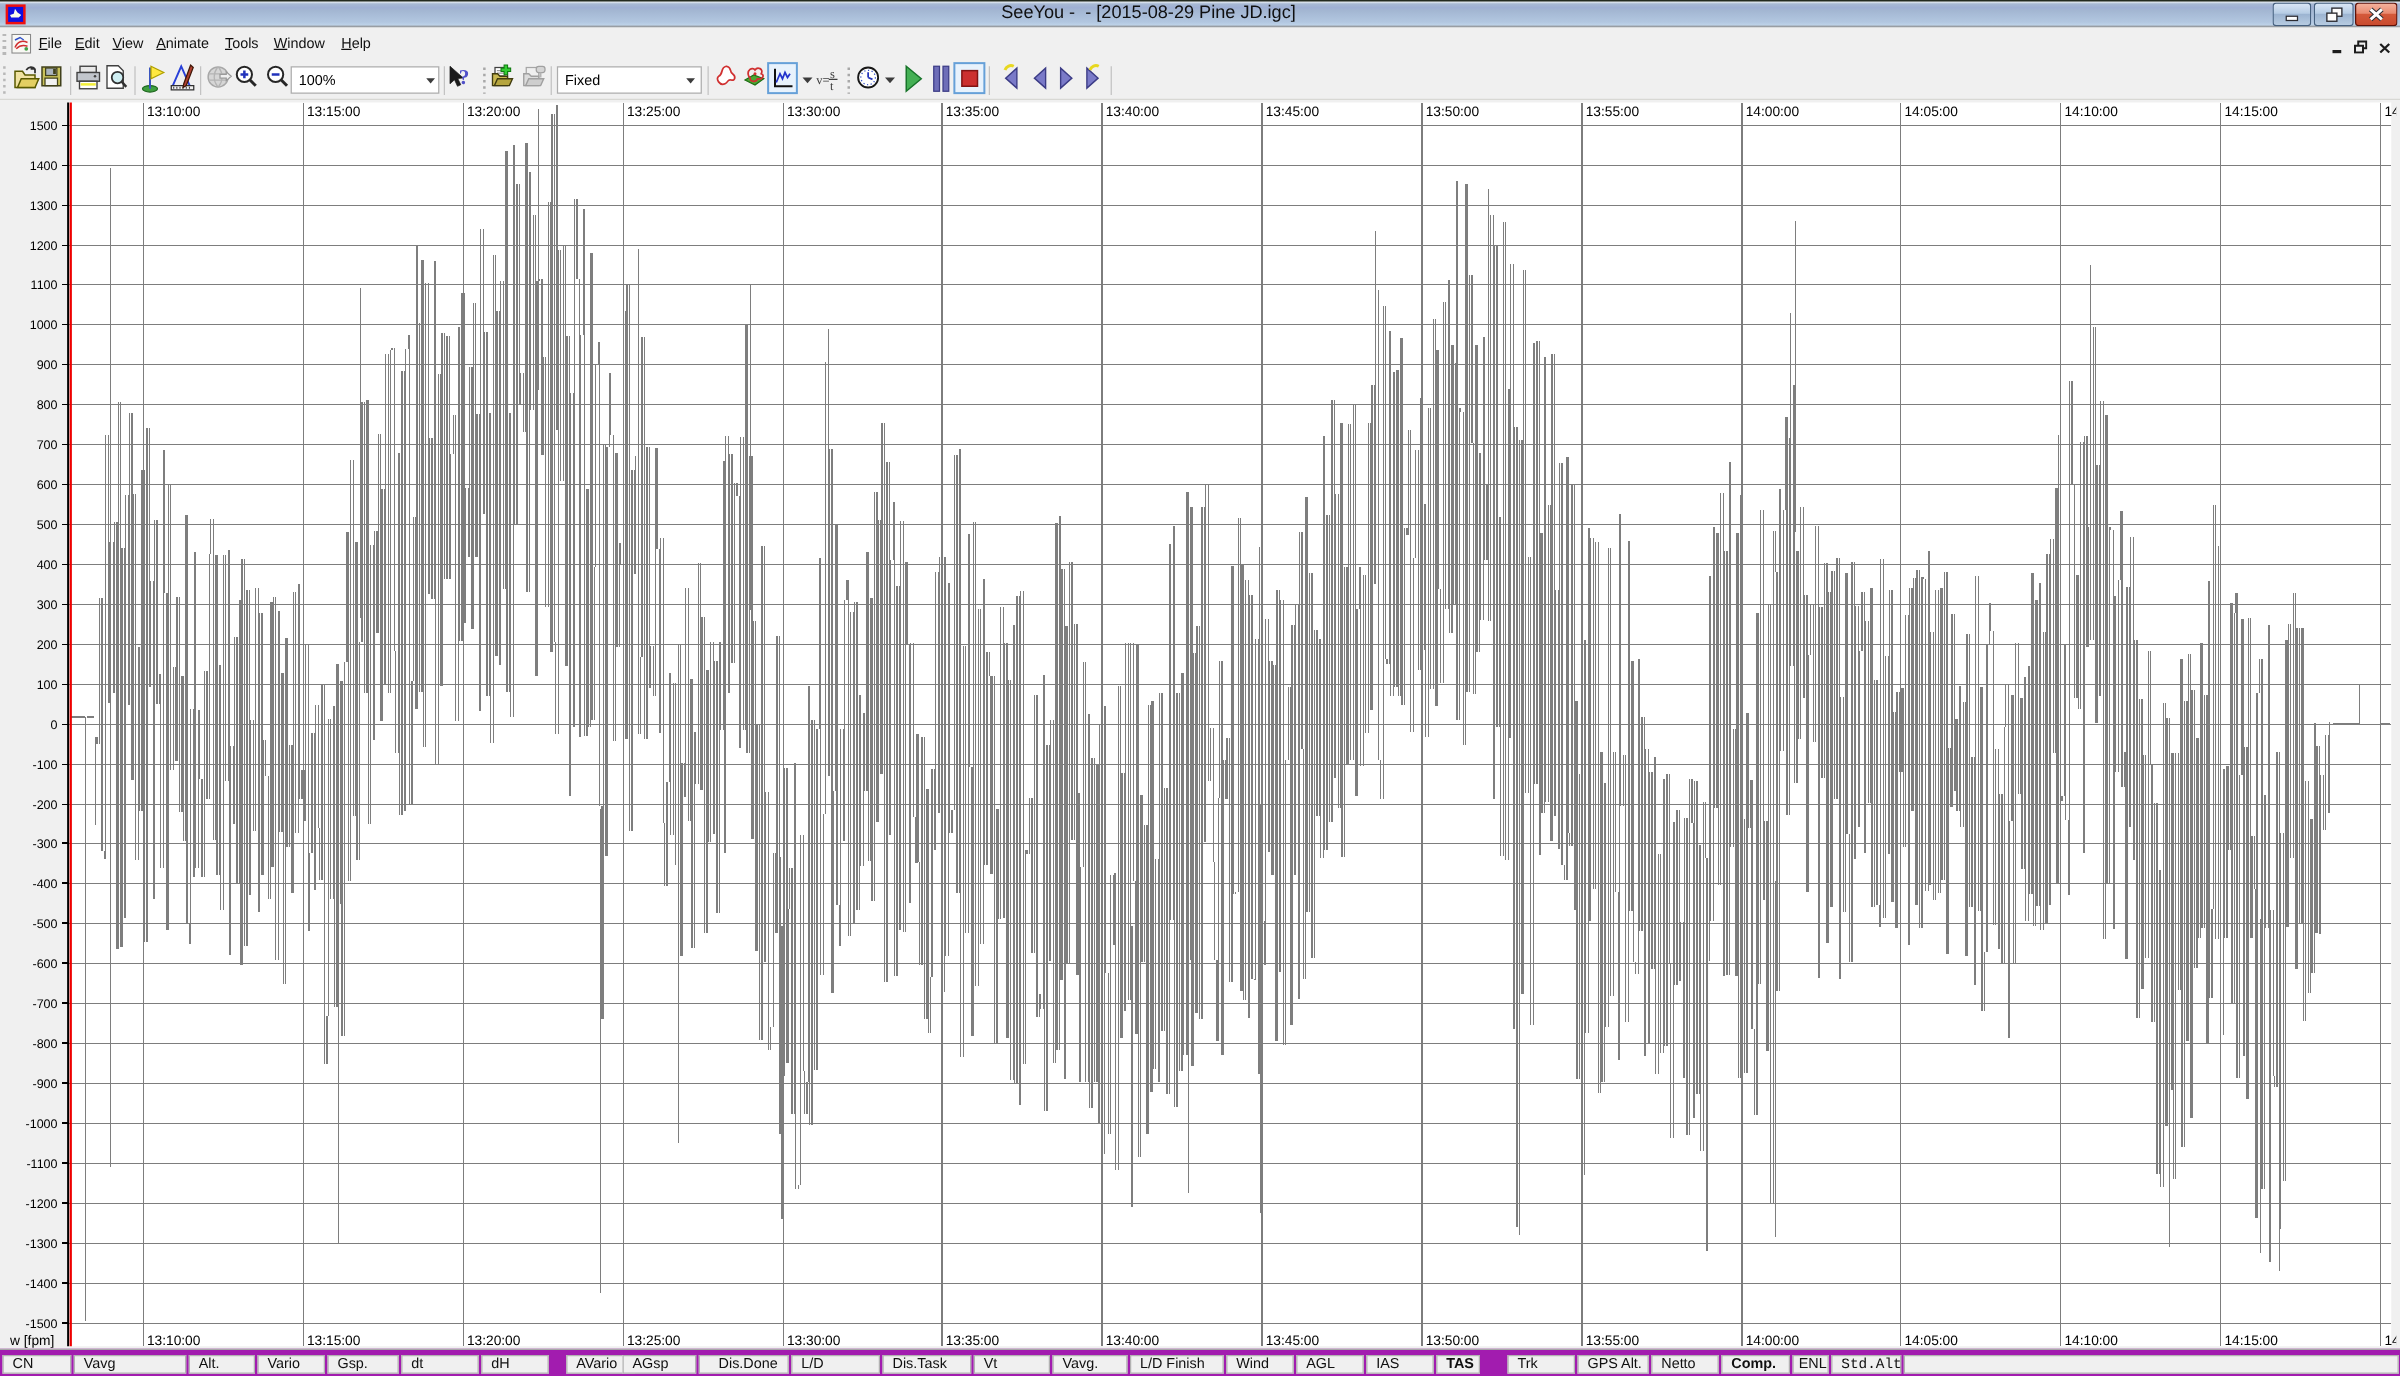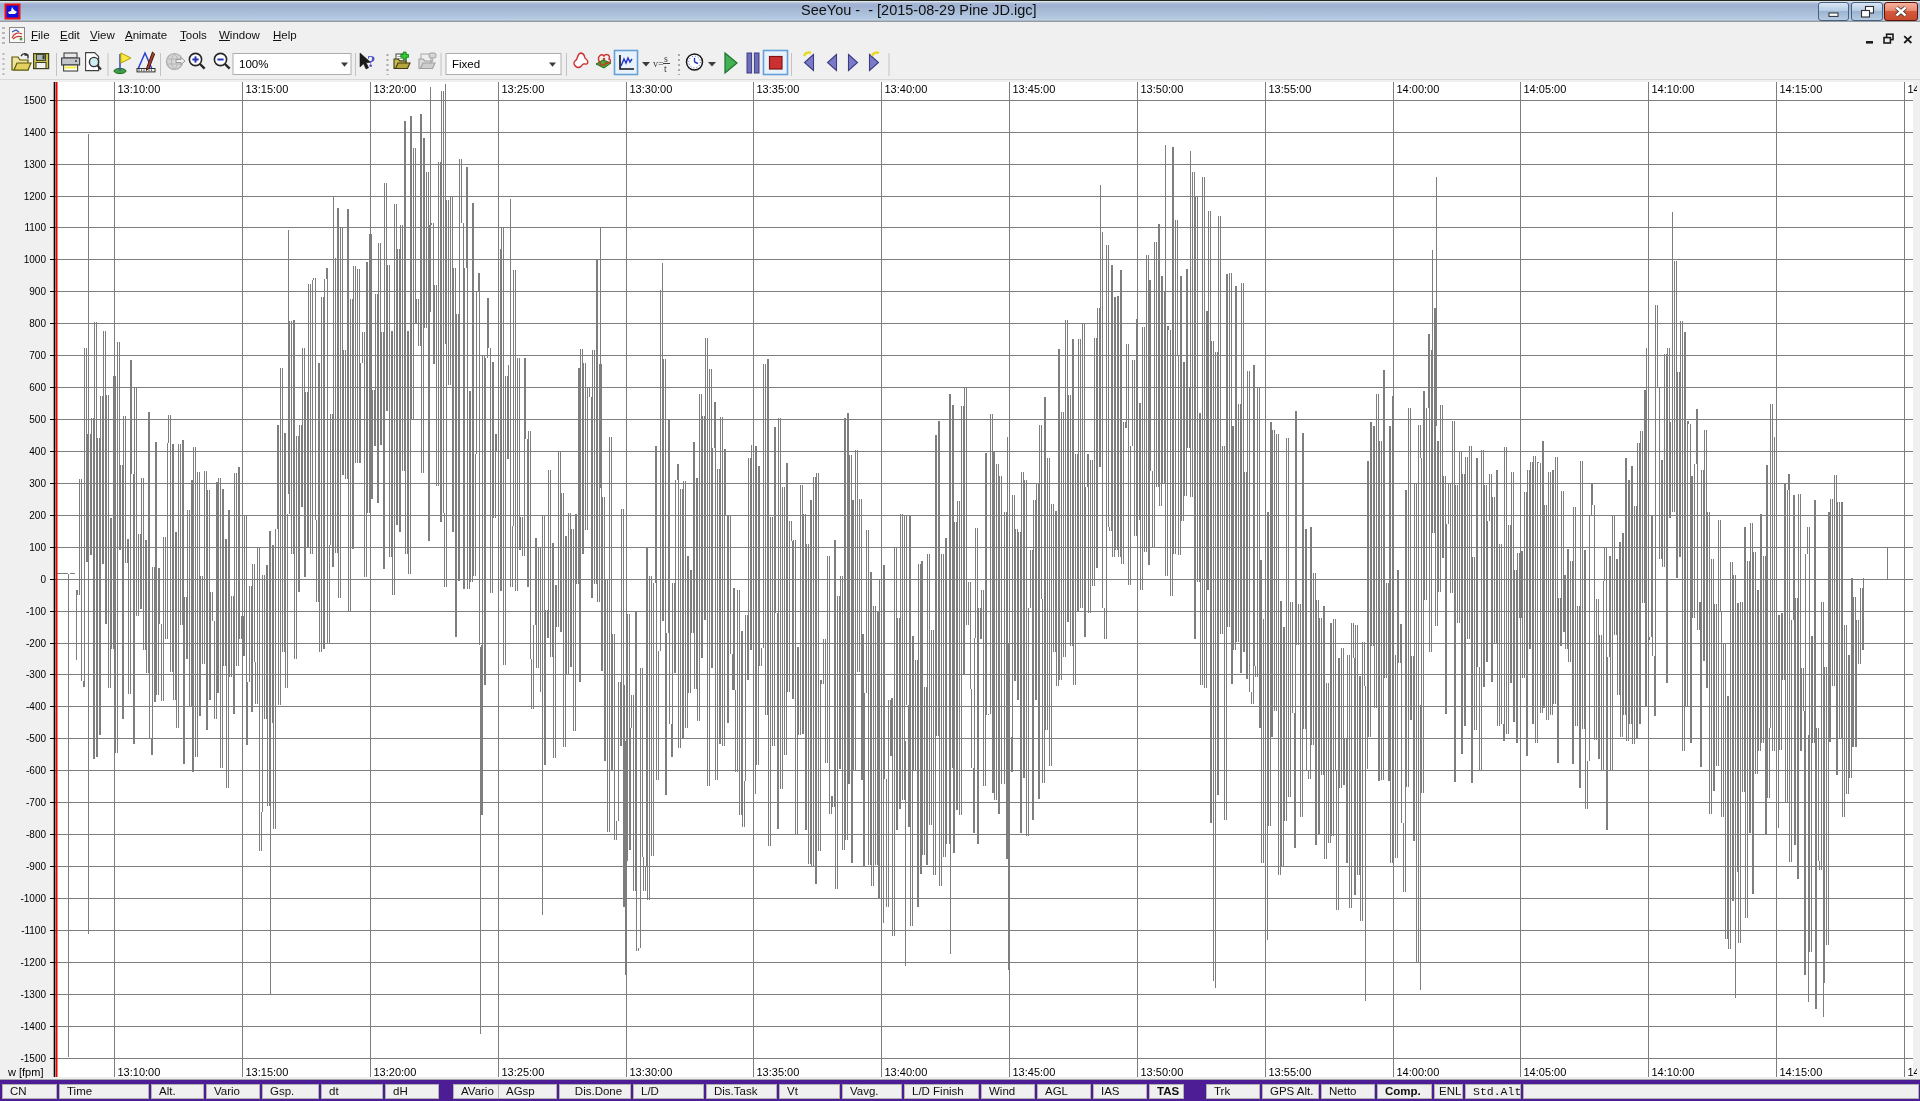--- a/index.html
+++ b/index.html
@@ -8,21 +8,21 @@
 #title-text { position:absolute; left:801px; top:2px; font-size:14.5px; color:#101010; }
 .tbtn { position:absolute; top:2px; }
 #menubar { position:absolute; left:0; top:22px; width:1920px; height:27px; background:#f0f0f0; }
 .mi { position:absolute; top:7px; font-size:11.5px; color:#101010; }
 #mgrip { position:absolute; left:2px; top:5px; width:3px; height:17px;
   background:repeating-linear-gradient(to bottom,#b8b8b8 0 2px,#f0f0f0 2px 5px); }
 #appico { position:absolute; left:9px; top:5px; }
 .mdibtn { position:absolute; top:8px; }
 #toolbar { position:absolute; left:0; top:49px; width:1920px; height:31px; background:#f0f0f0;
   border-bottom:1px solid #d8d8d4; }
-#statusbar { position:absolute; left:0; top:1079px; width:1920px; height:22px; background:#4c1d95;
+#statusbar { position:absolute; left:0; top:1079px; width:1920px; height:22px; background:#a21caf;
   border-top:1px solid #a8a8a8; }
 .sc { position:absolute; top:4px; height:15px; border:1px solid #b2b2b2; background:#f0f0f0;
   font-size:11.5px; color:#101010; padding-left:7px; line-height:13px; }
 </style></head>
 <body>
 <div id="titlebar">
 <svg width="17" height="17" style="position:absolute;left:4px;top:3px">
 <rect x="0.5" y="0.5" width="16" height="16" fill="#ee1010"></rect>
 <rect x="2.5" y="2.5" width="12" height="12" fill="#1010e0"></rect>
 <path d="M8 4 L10 7 L13 9 L11 11 L5 11 L4 9 L7 8 Z" fill="#f8f8e8"></path>
@@ -369,21 +369,21 @@
 <text x="8" y="1076" font-family="Liberation Sans, sans-serif" font-size="11px" fill="#000000">w [fpm]</text>
 <clipPath id="plotclip">
       <rect x="0" y="81" width="1917" height="998"></rect>
     </clipPath>
 <path d="M57 573.5 H68 M68.5 573.5 V1057 M69.5 573.5 H75 M76.5 659.9 V589.5 M77.5 589.5 V595.0 M79.5 595.0 V478.7 M81.5 478.7 V680.8 M83.5 680.8 V687.4 M84.5 687.4 V347.8 M86.5 347.8 V562.0 M87.5 562.0 V433.8 M90.5 433.8 V554.5 M91.5 554.5 V417.5 M93.5 417.5 V758.8 M94.5 758.8 V321.9 M96.5 321.9 V757.3 M97.5 757.3 V438.0 M99.5 438.0 V734.6 M100.5 734.6 V396.1 M102.5 396.1 V564.2 M103.5 564.2 V330.7 M105.5 330.7 V624.3 M106.5 624.3 V395.4 M108.5 395.4 V687.7 M110.5 687.7 V517.6 M111.5 517.6 V648.8 M113.5 648.8 V376.3 M115.5 376.3 V753.4 M117.5 753.4 V342.0 M119.5 342.0 V549.8 M120.5 549.8 V464.9 M122.5 464.9 V719.0 M123.5 719.0 V415.7 M125.5 415.7 V562.8 M127.5 562.8 V538.8 M128.5 538.8 V694.4 M130.5 694.4 V360.0 M131.5 360.0 V474.3 M133.5 474.3 V743.9 M134.5 743.9 V387.2 M136.5 387.2 V615.7 M138.5 615.7 V533.5 M140.5 533.5 V608.8 M141.5 608.8 V477.7 M143.5 477.7 V649.9 M145.5 649.9 V540.4 M146.5 540.4 V672.7 M148.5 672.7 V412.3 M149.5 412.3 V739.4 M151.5 739.4 V755.4 M152.5 755.4 V567.3 M154.5 567.3 V701.7 M155.5 701.7 V441.6 M156.5 441.6 V694.5 M158.5 694.5 V568.1 M159.5 568.1 V623.5 M161.5 623.5 V701.3 M163.5 701.3 V537.0 M165.5 537.0 V639.2 M167.5 639.2 V443.2 M168.5 443.2 V415.0 M170.5 415.0 V671.7 M172.5 671.7 V444.1 M173.5 444.1 V699.6 M175.5 699.6 V531.6 M176.5 531.6 V727.6 M178.5 727.6 V443.6 M180.5 443.6 V624.5 M182.5 624.5 V440.3 M183.5 440.3 V764.2 M184.5 764.2 V597.1 M186.5 597.1 V659.3 M187.5 659.3 V509.9 M189.5 509.9 V706.8 M191.5 706.8 V480.3 M192.5 480.3 V772.2 M193.5 772.2 V446.8 M195.5 446.8 V756.7 M197.5 756.7 V472.3 M199.5 472.3 V715.8 M200.5 715.8 V575.7 M202.5 575.7 V664.4 M204.5 664.4 V470.7 M206.5 470.7 V729.8 M207.5 729.8 V490.4 M209.5 490.4 V700.3 M210.5 700.3 V591.9 M212.5 591.9 V621.1 M214.5 621.1 V719.4 M216.5 719.4 V481.9 M217.5 481.9 V693.2 M218.5 693.2 V477.8 M220.5 477.8 V767.7 M222.5 767.7 V488.5 M223.5 488.5 V665.8 M225.5 665.8 V538.6 M226.5 538.6 V787.5 M228.5 787.5 V510.0 M229.5 510.0 V677.3 M231.5 677.3 V596.3 M233.5 596.3 V714.2 M234.5 714.2 V473.3 M236.5 473.3 V666.2 M238.5 666.2 V467.3 M239.5 467.3 V639.1 M241.5 639.1 V615.9 M243.5 615.9 V656.4 M244.5 656.4 V514.9 M246.5 514.9 V745.0 M247.5 745.0 V682.3 M249.5 682.3 V586.4 M251.5 586.4 V711.6 M252.5 711.6 V563.8 M254.5 563.8 V662.1 M255.5 662.1 V704.0 M257.5 704.0 V547.6 M259.5 547.6 V851.0 M261.5 851.0 V812.4 M262.5 812.4 V575.3 M264.5 575.3 V719.4 M266.5 719.4 V564.5 M267.5 564.5 V805.5 M269.5 805.5 V531.3 M270.5 531.3 V723.4 M272.5 723.4 V544.6 M273.5 544.6 V828.6 M275.5 828.6 V529.2 M277.5 529.2 V425.4 M278.5 425.4 V704.7 M280.5 704.7 V367.9 M282.5 367.9 V652.4 M284.5 652.4 V433.3 M285.5 433.3 V688.0 M287.5 688.0 V513.9 M289.5 513.9 V321.4 M291.5 321.4 V554.0 M293.5 554.0 V319.8 M294.5 319.8 V659.4 M296.5 659.4 V435.9 M298.5 435.9 V592.3 M299.5 592.3 V424.7 M301.5 424.7 V506.5 M302.5 506.5 V347.5 M304.5 347.5 V577.1 M305.5 577.1 V391.5 M307.5 391.5 V548.1 M308.5 548.1 V283.5 M310.5 283.5 V554.4 M312.5 554.4 V280.1 M313.5 280.1 V278.0 M315.5 278.0 V520.4 M316.5 520.4 V602.4 M318.5 602.4 V362.7 M319.5 362.7 V651.9 M321.5 651.9 V297.0 M323.5 297.0 V648.6 M324.5 648.6 V279.2 M326.5 279.2 V268.2 M327.5 268.2 V643.3 M329.5 643.3 V544.9 M330.5 544.9 V413.6 M332.5 413.6 V567.1 M333.5 567.1 V258.3 M335.5 258.3 V553.3 M337.5 553.3 V207.6 M338.5 207.6 V597.6 M340.5 597.6 V226.7 M342.5 226.7 V475.0 M343.5 475.0 V350.1 M345.5 350.1 V478.8 M347.5 478.8 V208.7 M348.5 208.7 V611.1 M350.5 611.1 V298.9 M352.5 298.9 V548.5 M353.5 548.5 V266.0 M355.5 266.0 V463.4 M357.5 463.4 V268.8 M359.5 268.8 V463.3 M360.5 463.3 V363.4 M362.5 363.4 V332.2 M364.5 332.2 V576.9 M366.5 576.9 V261.8 M367.5 261.8 V513.0 M369.5 513.0 V234.4 M371.5 234.4 V498.6 M372.5 498.6 V390.1 M374.5 390.1 V445.8 M375.5 445.8 V293.5 M377.5 293.5 V503.3 M378.5 503.3 V242.7 M380.5 242.7 V445.3 M381.5 445.3 V331.5 M383.5 331.5 V568.9 M384.5 568.9 V183.3 M386.5 183.3 V411.3 M387.5 411.3 V265.2 M389.5 265.2 V556.6 M391.5 556.6 V330.6 M392.5 330.6 V594.6 M394.5 594.6 V203.6 M396.5 203.6 V525.0 M397.5 525.0 V248.6 M399.5 248.6 V532.1 M400.5 532.1 V224.8 M402.5 224.8 V470.8 M404.5 470.8 V121.1 M405.5 121.1 V553.9 M407.5 553.9 V330.6 M408.5 330.6 V573.8 M410.5 573.8 V115.8 M411.5 115.8 V419.2 M413.5 419.2 V147.5 M415.5 147.5 V323.9 M416.5 323.9 V298.6 M418.5 298.6 V345.8 M420.5 345.8 V114.3 M421.5 114.3 V473.4 M423.5 473.4 V137.8 M424.5 137.8 V327.7 M426.5 327.7 V171.8 M428.5 171.8 V541.0 M429.5 541.0 V224.6 M431.5 224.6 V222.8 M433.5 222.8 V363.7 M434.5 363.7 V285.2 M436.5 285.2 V485.8 M438.5 485.8 V161.7 M440.5 161.7 V521.8 M441.5 521.8 V91.3 M443.5 91.3 V513.2 M444.5 513.2 V587.4 M446.5 587.4 V199.9 M448.5 199.9 V384.9 M450.5 384.9 V196.4 M452.5 196.4 V532.4 M453.5 532.4 V268.4 M455.5 268.4 V636.7 M456.5 636.7 V314.4 M458.5 314.4 V581.4 M459.5 581.4 V159.4 M461.5 159.4 V222.9 M463.5 222.9 V589.4 M464.5 589.4 V267.9 M466.5 267.9 V166.9 M467.5 166.9 V588.7 M469.5 588.7 V390.9 M470.5 390.9 V581.6 M472.5 581.6 V202.7 M473.5 202.7 V576.0 M475.5 576.0 V453.5 M476.5 453.5 V292.3 M478.5 292.3 V273.3 M479.5 273.3 V644.9 M481.5 644.9 V814.8 M482.5 814.8 V355.5 M484.5 355.5 V684.8 M485.5 684.8 V357.8 M487.5 357.8 V298.3 M488.5 298.3 V347.6 M490.5 347.6 V593.1 M492.5 593.1 V362.0 M493.5 362.0 V517.7 M495.5 517.7 V434.3 M496.5 434.3 V451.4 M498.5 451.4 V248.5 M500.5 248.5 V590.9 M501.5 590.9 V227.0 M503.5 227.0 V664.5 M505.5 664.5 V375.8 M507.5 375.8 V458.9 M508.5 458.9 V364.9 M510.5 364.9 V587.2 M512.5 587.2 V525.5 M513.5 525.5 V269.6 M515.5 269.6 V591.2 M517.5 591.2 V357.7 M519.5 357.7 V550.2 M520.5 550.2 V516.5 M522.5 516.5 V556.4 M524.5 556.4 V358.3 M525.5 358.3 V439.3 M527.5 439.3 V586.5 M528.5 586.5 V430.6 M530.5 430.6 V658.6 M531.5 658.6 V709.1 M533.5 709.1 V625.2 M535.5 625.2 V538.0 M536.5 538.0 V667.9 M538.5 667.9 V546.6 M540.5 546.6 V692.1 M542.5 692.1 V516.3 M544.5 516.3 V764.8 M545.5 764.8 V610.1 M547.5 610.1 V637.6 M548.5 637.6 V470.3 M550.5 470.3 V656.5 M552.5 656.5 V542.9 M553.5 542.9 V758.2 M555.5 758.2 V585.2 M556.5 585.2 V627.0 M558.5 627.0 V450.7 M560.5 450.7 V632.2 M561.5 632.2 V493.3 M563.5 493.3 V746.5 M565.5 746.5 V535.6 M566.5 535.6 V673.7 M568.5 673.7 V513.2 M570.5 513.2 V667.4 M571.5 667.4 V528.9 M573.5 528.9 V730.7 M575.5 730.7 V513.8 M576.5 513.8 V584.0 M578.5 584.0 V368.4 M579.5 368.4 V682.4 M580.5 682.4 V349.1 M582.5 349.1 V554.1 M583.5 554.1 V363.4 M585.5 363.4 V530.0 M587.5 530.0 V386.7 M589.5 386.7 V397.1 M591.5 397.1 V598.3 M592.5 598.3 V349.6 M594.5 349.6 V583.6 M596.5 583.6 V259.5 M597.5 259.5 V602.1 M599.5 602.1 V364.4 M601.5 364.4 V670.8 M602.5 670.8 V497.0 M604.5 497.0 V760.5 M605.5 760.5 V579.9 M607.5 579.9 V831.7 M609.5 831.7 V437.0 M611.5 437.0 V769.8 M612.5 769.8 V633.7 M614.5 633.7 V840.0 M616.5 840.0 V821.4 M618.5 821.4 V682.4 M620.5 682.4 V746.3 M621.5 746.3 V508.9 M623.5 508.9 V907.3 M624.5 907.3 V685.4 M626.5 685.4 V860.8 M627.5 860.8 V614.1 M629.5 614.1 V850.4 M630.5 850.4 V727.5 M631.5 727.5 V694.7 M633.5 694.7 V890.9 M635.5 890.9 V610.7 M636.5 610.7 V951.0 M638.5 951.0 V947.8 M640.5 947.8 V668.0 M642.5 668.0 V857.0 M643.5 857.0 V890.8 M645.5 890.8 V865.7 M646.5 865.7 V548.4 M647.5 548.4 V900.3 M649.5 900.3 V575.8 M651.5 575.8 V856.1 M653.5 856.1 V582.8 M655.5 582.8 V446.4 M656.5 446.4 V780.1 M658.5 780.1 V650.9 M660.5 650.9 V289.7 M662.5 289.7 V620.8 M663.5 620.8 V359.4 M665.5 359.4 V794.5 M666.5 794.5 V633.0 M668.5 633.0 V419.2 M669.5 419.2 V724.0 M671.5 724.0 V757.1 M672.5 757.1 V583.3 M674.5 583.3 V672.8 M675.5 672.8 V480.2 M677.5 480.2 V464.2 M678.5 464.2 V748.4 M680.5 748.4 V489.2 M682.5 489.2 V738.2 M683.5 738.2 V481.4 M685.5 481.4 V727.7 M687.5 727.7 V556.0 M688.5 556.0 V692.7 M690.5 692.7 V570.3 M691.5 570.3 V632.5 M693.5 632.5 V441.7 M694.5 441.7 V688.5 M696.5 688.5 V478.3 M697.5 478.3 V720.7 M699.5 720.7 V393.6 M701.5 393.6 V657.6 M702.5 657.6 V415.6 M704.5 415.6 V619.5 M705.5 619.5 V338.2 M707.5 338.2 V785.6 M709.5 785.6 V369.2 M711.5 369.2 V667.8 M712.5 667.8 V447.6 M714.5 447.6 V401.9 M715.5 401.9 V780.4 M717.5 780.4 V468.9 M719.5 468.9 V743.8 M720.5 743.8 V417.0 M722.5 417.0 V745.7 M724.5 745.7 V449.3 M725.5 449.3 V516.0 M727.5 516.0 V722.6 M728.5 722.6 V514.5 M730.5 514.5 V653.6 M732.5 653.6 V690.0 M733.5 690.0 V587.5 M734.5 587.5 V689.7 M735.5 689.7 V772.3 M737.5 772.3 V589.9 M739.5 589.9 V815.0 M741.5 815.0 V631.3 M742.5 631.3 V826.5 M744.5 826.5 V781.2 M745.5 781.2 V614.9 M747.5 614.9 V680.1 M748.5 680.1 V457.6 M750.5 457.6 V650.1 M751.5 650.1 V445.4 M753.5 445.4 V793.9 M755.5 793.9 V445.9 M756.5 445.9 V764.5 M758.5 764.5 V466.3 M759.5 466.3 V666.0 M761.5 666.0 V648.2 M763.5 648.2 V364.0 M765.5 364.0 V714.5 M767.5 714.5 V359.3 M768.5 359.3 V845.6 M770.5 845.6 V517.0 M772.5 517.0 V746.4 M774.5 746.4 V427.0 M775.5 427.0 V613.3 M777.5 613.3 V828.7 M778.5 828.7 V417.8 M780.5 417.8 V789.1 M782.5 789.1 V487.4 M784.5 487.4 V755.4 M786.5 755.4 V462.9 M787.5 462.9 V692.2 M789.5 692.2 V521.2 M791.5 521.2 V541.0 M792.5 541.0 V699.4 M793.5 699.4 V540.4 M795.5 540.4 V834.0 M797.5 834.0 V646.8 M798.5 646.8 V734.9 M800.5 734.9 V485.3 M802.5 485.3 V734.1 M803.5 734.1 V514.1 M805.5 514.1 V830.1 M806.5 830.1 V544.2 M808.5 544.2 V863.9 M810.5 863.9 V500.1 M811.5 500.1 V867.2 M813.5 867.2 V476.7 M815.5 476.7 V883.7 M816.5 883.7 V472.9 M818.5 472.9 V851.3 M820.5 851.3 V680.1 M821.5 680.1 V683.5 M823.5 683.5 V638.7 M825.5 638.7 V762.6 M827.5 762.6 V556.3 M829.5 556.3 V813.8 M831.5 813.8 V795.5 M832.5 795.5 V807.4 M834.5 807.4 V539.7 M835.5 539.7 V889.1 M837.5 889.1 V595.7 M839.5 595.7 V768.7 M840.5 768.7 V575.7 M842.5 575.7 V850.0 M844.5 850.0 V418.1 M845.5 418.1 V839.7 M847.5 839.7 V412.9 M848.5 412.9 V784.1 M849.5 784.1 V454.9 M851.5 454.9 V862.8 M852.5 862.8 V500.4 M853.5 500.4 V770.0 M855.5 770.0 V449.5 M857.5 449.5 V671.7 M859.5 671.7 V499.1 M861.5 499.1 V780.0 M862.5 780.0 V634.1 M863.5 634.1 V865.7 M864.5 865.7 V693.3 M866.5 693.3 V529.7 M868.5 529.7 V865.2 M870.5 865.2 V571.5 M871.5 571.5 V886.3 M873.5 886.3 V606.1 M875.5 606.1 V865.2 M877.5 865.2 V611.5 M878.5 611.5 V898.2 M879.5 898.2 V579.7 M881.5 579.7 V923.4 M883.5 923.4 V564.9 M884.5 564.9 V778.6 M886.5 778.6 V907.3 M888.5 907.3 V699.9 M890.5 699.9 V755.8 M891.5 755.8 V698.0 M892.5 698.0 V936.2 M894.5 936.2 V548.4 M896.5 548.4 V830.3 M897.5 830.3 V618.2 M899.5 618.2 V809.0 M900.5 809.0 V514.1 M902.5 514.1 V800.0 M904.5 800.0 V514.6 M906.5 514.6 V704.5 M908.5 704.5 V826.9 M909.5 826.9 V515.6 M910.5 515.6 V925.9 M912.5 925.9 V635.8 M913.5 635.8 V769.8 M915.5 769.8 V660.3 M917.5 660.3 V907.1 M918.5 907.1 V563.7 M920.5 563.7 V873.9 M921.5 873.9 V560.7 M922.5 560.7 V854.9 M924.5 854.9 V687.2 M926.5 687.2 V865.3 M927.5 865.3 V554.3 M929.5 554.3 V825.0 M931.5 825.0 V630.4 M933.5 630.4 V874.8 M935.5 874.8 V435.1 M936.5 435.1 V736.1 M938.5 736.1 V420.5 M939.5 420.5 V885.6 M941.5 885.6 V554.3 M943.5 554.3 V857.0 M945.5 857.0 V538.1 M946.5 538.1 V844.2 M949.5 844.2 V393.8 M950.5 393.8 V767.8 M952.5 767.8 V405.3 M953.5 405.3 V852.5 M954.5 852.5 V522.1 M956.5 522.1 V810.1 M957.5 810.1 V500.8 M959.5 500.8 V815.0 M961.5 815.0 V405.6 M963.5 405.6 V673.7 M964.5 673.7 V388.3 M966.5 388.3 V624.9 M968.5 624.9 V582.1 M970.5 582.1 V689.2 M971.5 689.2 V768.2 M973.5 768.2 V832.7 M974.5 832.7 V638.1 M975.5 638.1 V528.4 M977.5 528.4 V843.8 M978.5 843.8 V608.3 M980.5 608.3 V639.1 M981.5 639.1 V590.0 M983.5 590.0 V785.6 M985.5 785.6 V452.6 M986.5 452.6 V714.8 M988.5 714.8 V713.8 M990.5 713.8 V414.4 M992.5 414.4 V792.6 M993.5 792.6 V450.8 M994.5 450.8 V799.6 M996.5 799.6 V464.3 M998.5 464.3 V814.4 M999.5 814.4 V475.8 M1001.5 475.8 V783.5 M1003.5 783.5 V783.8 M1004.5 783.8 V511.5 M1006.5 511.5 V859.1 M1007.5 859.1 V437.4 M1009.5 437.4 V736.7 M1011.5 736.7 V772.3 M1012.5 772.3 V495.1 M1014.5 495.1 V681.4 M1015.5 681.4 V528.5 M1017.5 528.5 V700.3 M1018.5 700.3 V531.9 M1020.5 531.9 V833.1 M1021.5 833.1 V471.9 M1023.5 471.9 V777.9 M1024.5 777.9 V479.7 M1026.5 479.7 V836.2 M1028.5 836.2 V607.8 M1030.5 607.8 V549.6 M1032.5 549.6 V820.3 M1033.5 820.3 V499.9 M1035.5 499.9 V700.1 M1036.5 700.1 V483.5 M1038.5 483.5 V798.8 M1039.5 798.8 V425.4 M1041.5 425.4 V599.1 M1042.5 599.1 V783.0 M1044.5 783.0 V397.3 M1045.5 397.3 V729.7 M1047.5 729.7 V458.3 M1049.5 458.3 V766.4 M1051.5 766.4 V503.6 M1053.5 503.6 V652.4 M1055.5 652.4 V511.4 M1056.5 511.4 V686.3 M1058.5 686.3 V348.5 M1059.5 348.5 V680.3 M1061.5 680.3 V411.7 M1063.5 411.7 V657.4 M1065.5 657.4 V319.7 M1067.5 319.7 V622.1 M1068.5 622.1 V394.9 M1070.5 394.9 V646.0 M1072.5 646.0 V338.5 M1073.5 338.5 V685.2 M1075.5 685.2 V453.9 M1077.5 453.9 V612.2 M1078.5 612.2 V339.2 M1080.5 339.2 V607.8 M1082.5 607.8 V323.3 M1084.5 323.3 V636.6 M1085.5 636.6 V487.1 M1087.5 487.1 V453.7 M1088.5 453.7 V612.6 M1090.5 612.6 V460.3 M1092.5 460.3 V586.0 M1094.5 586.0 V338.3 M1096.5 338.3 V568.2 M1097.5 568.2 V308.2 M1099.5 308.2 V467.0 M1100.5 467.0 V231.7 M1102.5 231.7 V607.9 M1104.5 607.9 V639.0 M1106.5 639.0 V244.8 M1108.5 244.8 V527.0 M1109.5 527.0 V531.2 M1111.5 531.2 V265.0 M1112.5 265.0 V556.9 M1114.5 556.9 V297.4 M1115.5 297.4 V549.9 M1117.5 549.9 V296.3 M1118.5 296.3 V556.9 M1120.5 556.9 V270.4 M1121.5 270.4 V564.3 M1123.5 564.3 V422.0 M1125.5 422.0 V427.9 M1126.5 427.9 V343.7 M1128.5 343.7 V585.3 M1130.5 585.3 V446.1 M1132.5 446.1 V360.2 M1134.5 360.2 V536.1 M1136.5 536.1 V318.6 M1137.5 318.6 V520.0 M1139.5 520.0 V403.4 M1140.5 403.4 V589.5 M1142.5 589.5 V326.5 M1144.5 326.5 V551.5 M1146.5 551.5 V255.1 M1148.5 255.1 V564.5 M1149.5 564.5 V279.7 M1150.5 279.7 V471.0 M1152.5 471.0 V546.7 M1154.5 546.7 V241.7 M1156.5 241.7 V487.2 M1158.5 487.2 V224.2 M1159.5 224.2 V506.4 M1161.5 506.4 V275.9 M1162.5 275.9 V483.4 M1164.5 483.4 V290.7 M1165.5 290.7 V576.3 M1167.5 576.3 V326.4 M1168.5 326.4 V329.5 M1170.5 329.5 V595.8 M1172.5 595.8 V147.3 M1173.5 147.3 V553.9 M1175.5 553.9 V220.1 M1177.5 220.1 V354.5 M1178.5 354.5 V554.8 M1180.5 554.8 V276.3 M1181.5 276.3 V521.3 M1183.5 521.3 V362.3 M1184.5 362.3 V495.7 M1186.5 495.7 V269.3 M1187.5 269.3 V447.7 M1189.5 447.7 V387.3 M1190.5 387.3 V496.8 M1192.5 496.8 V172.1 M1194.5 172.1 V638.9 M1195.5 638.9 V197.0 M1197.5 197.0 V581.9 M1199.5 581.9 V413.4 M1200.5 413.4 V684.7 M1202.5 684.7 V177.2 M1204.5 177.2 V687.9 M1206.5 687.9 V310.9 M1207.5 310.9 V590.2 M1208.5 590.2 V210.8 M1210.5 210.8 V823.2 M1211.5 823.2 V341.3 M1213.5 341.3 V981.3 M1215.5 981.3 V352.0 M1217.5 352.0 V795.0 M1218.5 795.0 V216.1 M1220.5 216.1 V634.2 M1222.5 634.2 V445.7 M1224.5 445.7 V819.6 M1226.5 819.6 V274.4 M1227.5 274.4 V627.2 M1229.5 627.2 V273.1 M1231.5 273.1 V684.0 M1232.5 684.0 V426.0 M1233.5 426.0 V650.0 M1235.5 650.0 V285.5 M1236.5 285.5 V641.7 M1238.5 641.7 V404.3 M1240.5 404.3 V672.5 M1241.5 672.5 V283.0 M1243.5 283.0 V652.4 M1244.5 652.4 V471.6 M1246.5 471.6 V678.8 M1247.5 678.8 V370.5 M1249.5 370.5 V691.7 M1251.5 691.7 V704.2 M1253.5 704.2 V365.2 M1254.5 365.2 V666.4 M1255.5 666.4 V676.9 M1257.5 676.9 V388.0 M1259.5 388.0 V728.2 M1260.5 728.2 V560.4 M1261.5 560.4 V862.8 M1263.5 862.8 V619.4 M1265.5 619.4 V726.1 M1267.5 726.1 V511.7 M1268.5 511.7 V826.4 M1270.5 826.4 V422.2 M1271.5 422.2 V737.0 M1272.5 737.0 V430.0 M1274.5 430.0 V711.3 M1276.5 711.3 V433.8 M1278.5 433.8 V874.5 M1280.5 874.5 V601.4 M1281.5 601.4 V865.5 M1283.5 865.5 V626.6 M1284.5 626.6 V821.2 M1286.5 821.2 V438.4 M1288.5 438.4 V796.6 M1290.5 796.6 V601.7 M1292.5 601.7 V713.4 M1294.5 713.4 V848.0 M1295.5 848.0 V411.0 M1296.5 411.0 V645.0 M1298.5 645.0 V604.1 M1300.5 604.1 V817.2 M1302.5 817.2 V432.7 M1303.5 432.7 V729.0 M1305.5 729.0 V528.7 M1306.5 528.7 V769.9 M1308.5 769.9 V779.4 M1310.5 779.4 V527.3 M1311.5 527.3 V744.6 M1313.5 744.6 V573.3 M1315.5 573.3 V844.6 M1316.5 844.6 V599.5 M1318.5 599.5 V834.9 M1319.5 834.9 V617.5 M1321.5 617.5 V774.9 M1323.5 774.9 V605.6 M1324.5 605.6 V858.9 M1326.5 858.9 V682.8 M1328.5 682.8 V842.7 M1330.5 842.7 V623.2 M1331.5 623.2 V836.4 M1333.5 836.4 V619.2 M1335.5 619.2 V770.3 M1336.5 770.3 V910.0 M1338.5 910.0 V657.9 M1339.5 657.9 V787.8 M1341.5 787.8 V647.9 M1343.5 647.9 V784.6 M1344.5 784.6 V737.9 M1346.5 737.9 V862.5 M1347.5 862.5 V654.7 M1349.5 654.7 V908.3 M1351.5 908.3 V623.2 M1353.5 623.2 V658.2 M1354.5 658.2 V894.6 M1355.5 894.6 V624.8 M1357.5 624.8 V875.1 M1359.5 875.1 V676.1 M1360.5 676.1 V921.1 M1362.5 921.1 V641.5 M1364.5 641.5 V686.1 M1365.5 686.1 V768.5 M1367.5 768.5 V460.6 M1368.5 460.6 V737.0 M1370.5 737.0 V421.7 M1371.5 421.7 V646.4 M1373.5 646.4 V426.3 M1374.5 426.3 V707.6 M1376.5 707.6 V394.3 M1378.5 394.3 V781.0 M1379.5 781.0 V440.7 M1381.5 440.7 V780.2 M1383.5 780.2 V369.5 M1384.5 369.5 V677.6 M1386.5 677.6 V583.1 M1388.5 583.1 V780.6 M1389.5 780.6 V426.1 M1390.5 426.1 V862.6 M1392.5 862.6 V396.0 M1393.5 396.0 V655.4 M1395.5 655.4 V858.1 M1397.5 858.1 V570.0 M1398.5 570.0 V662.7 M1400.5 662.7 V623.6 M1401.5 623.6 V823.0 M1403.5 823.0 V891.6 M1405.5 891.6 V490.0 M1406.5 490.0 V786.9 M1408.5 786.9 V407.7 M1410.5 407.7 V719.9 M1411.5 719.9 V656.4 M1413.5 656.4 V840.9 M1414.5 840.9 V484.0 M1416.5 484.0 V962.3 M1418.5 962.3 V425.1 M1420.5 425.1 V457.5 M1421.5 457.5 V792.5 M1423.5 792.5 V391.4 M1424.5 391.4 V600.4 M1426.5 600.4 V407.7 M1428.5 407.7 V333.9 M1429.5 333.9 V651.9 M1431.5 651.9 V350.1 M1432.5 350.1 V532.9 M1434.5 532.9 V307.6 M1435.5 307.6 V626.0 M1437.5 626.0 V441.1 M1438.5 441.1 V591.5 M1440.5 591.5 V405.2 M1442.5 405.2 V558.2 M1443.5 558.2 V476.2 M1445.5 476.2 V713.8 M1446.5 713.8 V524.3 M1448.5 524.3 V483.6 M1450.5 483.6 V593.3 M1452.5 593.3 V420.9 M1454.5 420.9 V782.0 M1455.5 782.0 V485.4 M1457.5 485.4 V622.7 M1459.5 622.7 V450.7 M1461.5 450.7 V754.4 M1462.5 754.4 V473.9 M1464.5 473.9 V725.6 M1465.5 725.6 V456.8 M1467.5 456.8 V639.1 M1469.5 639.1 V446.4 M1471.5 446.4 V783.3 M1472.5 783.3 V557.3 M1474.5 557.3 V729.6 M1476.5 729.6 V458.1 M1477.5 458.1 V667.1 M1479.5 667.1 V769.8 M1481.5 769.8 V449.9 M1483.5 449.9 V686.8 M1484.5 686.8 V484.9 M1486.5 484.9 V661.7 M1487.5 661.7 V520.7 M1489.5 520.7 V473.5 M1491.5 473.5 V682.4 M1492.5 682.4 V496.8 M1494.5 496.8 V642.6 M1496.5 642.6 V470.0 M1497.5 470.0 V725.6 M1499.5 725.6 V544.0 M1501.5 544.0 V723.6 M1503.5 723.6 V741.3 M1504.5 741.3 V447.1 M1506.5 447.1 V734.3 M1508.5 734.3 V524.7 M1510.5 524.7 V683.4 M1511.5 683.4 V472.2 M1513.5 472.2 V721.9 M1514.5 721.9 V569.9 M1516.5 569.9 V742.6 M1517.5 742.6 V553.4 M1519.5 553.4 V617.9 M1521.5 617.9 V550.5 M1522.5 550.5 V677.7 M1524.5 677.7 V491.6 M1526.5 491.6 V756.3 M1527.5 756.3 V470.4 M1529.5 470.4 V648.8 M1530.5 648.8 V462.2 M1532.5 462.2 V724.2 M1533.5 724.2 V456.3 M1535.5 456.3 V742.7 M1537.5 742.7 V461.9 M1538.5 461.9 V463.0 M1540.5 463.0 V712.6 M1542.5 712.6 V441.1 M1543.5 441.1 V707.8 M1544.5 707.8 V505.3 M1546.5 505.3 V720.0 M1548.5 720.0 V472.0 M1550.5 472.0 V714.5 M1552.5 714.5 V470.0 M1553.5 470.0 V703.8 M1555.5 703.8 V457.3 M1557.5 457.3 V763.0 M1558.5 763.0 V598.4 M1560.5 598.4 V645.5 M1561.5 645.5 V491.4 M1563.5 491.4 V632.4 M1564.5 632.4 V574.9 M1565.5 574.9 V649.0 M1567.5 649.0 V548.6 M1568.5 548.6 V661.6 M1570.5 661.6 V561.3 M1572.5 561.3 V764.4 M1573.5 764.4 V507.0 M1575.5 507.0 V725.5 M1577.5 725.5 V605.9 M1579.5 605.9 V788.3 M1580.5 788.3 V460.8 M1582.5 460.8 V728.5 M1584.5 728.5 V549.9 M1585.5 549.9 V808.7 M1587.5 808.7 V761.3 M1589.5 761.3 V516.2 M1591.5 516.2 V482.5 M1592.5 482.5 V504.7 M1594.5 504.7 V739.9 M1596.5 739.9 V599.1 M1598.5 599.1 V759.0 M1599.5 759.0 V634.8 M1601.5 634.8 V770.9 M1603.5 770.9 V581.4 M1604.5 581.4 V547.2 M1606.5 547.2 V830.4 M1607.5 830.4 V656.8 M1609.5 656.8 V556.1 M1610.5 556.1 V770.8 M1612.5 770.8 V514.6 M1614.5 514.6 V635.4 M1616.5 635.4 V558.6 M1617.5 558.6 V695.3 M1619.5 695.3 V541.6 M1620.5 541.6 V736.6 M1622.5 736.6 V532.5 M1623.5 532.5 V715.2 M1625.5 715.2 V458.4 M1626.5 458.4 V740.6 M1628.5 740.6 V480.0 M1629.5 480.0 V724.4 M1631.5 724.4 V466.4 M1632.5 466.4 V744.0 M1634.5 744.0 V505.8 M1636.5 505.8 V738.0 M1637.5 738.0 V443.4 M1639.5 443.4 V724.2 M1640.5 724.2 V431.0 M1642.5 431.0 V602.7 M1644.5 602.7 V390.1 M1645.5 390.1 V706.7 M1646.5 706.7 V348.1 M1648.5 348.1 V640.4 M1649.5 640.4 V636.8 M1651.5 636.8 V515.4 M1652.5 515.4 V656.2 M1654.5 656.2 V716.0 M1655.5 716.0 V304.5 M1657.5 304.5 V388.1 M1659.5 388.1 V558.5 M1661.5 558.5 V459.6 M1662.5 459.6 V567.4 M1664.5 567.4 V353.8 M1666.5 353.8 V682.6 M1667.5 682.6 V348.4 M1669.5 348.4 V517.5 M1670.5 517.5 V421.6 M1672.5 421.6 V512.2 M1674.5 512.2 V261.4 M1676.5 261.4 V578.3 M1677.5 578.3 V371.9 M1679.5 371.9 V557.1 M1680.5 557.1 V320.8 M1682.5 320.8 V751.3 M1684.5 751.3 V331.7 M1685.5 331.7 V706.7 M1687.5 706.7 V421.2 M1688.5 421.2 V424.2 M1690.5 424.2 V743.1 M1691.5 743.1 V476.4 M1692.5 476.4 V617.8 M1694.5 617.8 V464.0 M1696.5 464.0 V408.9 M1697.5 408.9 V629.9 M1699.5 629.9 V601.5 M1700.5 601.5 V767.3 M1701.5 767.3 V469.6 M1703.5 469.6 V661.2 M1704.5 661.2 V429.8 M1706.5 429.8 V688.0 M1707.5 688.0 V512.3 M1709.5 512.3 V814.3 M1711.5 814.3 V559.0 M1713.5 559.0 V790.9 M1714.5 790.9 V603.7 M1716.5 603.7 V766.2 M1718.5 766.2 V520.4 M1720.5 520.4 V612.1 M1721.5 612.1 V817.3 M1723.5 817.3 V642.5 M1725.5 642.5 V939.4 M1727.5 939.4 V696.3 M1728.5 696.3 V949.2 M1730.5 949.2 V562.0 M1732.5 562.0 V900.8 M1733.5 900.8 V574.6 M1735.5 574.6 V871.6 M1737.5 871.6 V602.6 M1738.5 602.6 V942.9 M1740.5 942.9 V602.1 M1742.5 602.1 V791.6 M1744.5 791.6 V526.8 M1745.5 526.8 V917.5 M1747.5 917.5 V560.5 M1749.5 560.5 V833.0 M1750.5 833.0 V523.4 M1752.5 523.4 V894.3 M1753.5 894.3 V552.3 M1755.5 552.3 V774.2 M1757.5 774.2 V590.1 M1758.5 590.1 V750.6 M1760.5 750.6 V514.3 M1761.5 514.3 V742.5 M1763.5 742.5 V556.3 M1765.5 556.3 V834.0 M1766.5 834.0 V464.8 M1767.5 464.8 V798.1 M1769.5 798.1 V727.5 M1770.5 727.5 V403.6 M1772.5 403.6 V750.9 M1774.5 750.9 V436.6 M1776.5 436.6 V827.7 M1778.5 827.7 V615.3 M1779.5 615.3 V750.1 M1781.5 750.1 V612.9 M1782.5 612.9 V680.0 M1784.5 680.0 V482.5 M1785.5 482.5 V803.1 M1787.5 803.1 V490.4 M1788.5 490.4 V474.0 M1789.5 474.0 V862.0 M1791.5 862.0 V620.2 M1793.5 620.2 V495.4 M1794.5 495.4 V845.1 M1795.5 845.1 V597.6 M1797.5 597.6 V878.8 M1798.5 878.8 V494.1 M1800.5 494.1 V750.7 M1801.5 750.7 V668.4 M1803.5 668.4 V711.3 M1804.5 711.3 V974.5 M1805.5 974.5 V554.0 M1807.5 554.0 V526.9 M1809.5 526.9 V951.5 M1811.5 951.5 V636.0 M1812.5 636.0 V742.7 M1814.5 742.7 V499.9 M1815.5 499.9 V1009.3 M1816.5 1009.3 V727.7 M1818.5 727.7 V860.8 M1819.5 860.8 V869.8 M1821.5 869.8 V601.8 M1823.5 601.8 V983.4 M1824.5 983.4 V666.7 M1826.5 666.7 V944.5 M1828.5 944.5 V512.0 M1829.5 512.0 V741.5 M1830.5 741.5 V498.9 M1832.5 498.9 V686.3 M1834.5 686.3 V474.6 M1836.5 474.6 V775.2 M1837.5 775.2 V502.0 M1839.5 502.0 V738.7 M1841.5 738.7 V502.2 M1842.5 502.2 V816.8 M1844.5 816.8 V624.8 M1846.5 624.8 V794.4 M1848.5 794.4 V655.1 M1849.5 655.1 V778.2 M1851.5 778.2 V578.0 M1852.5 578.0 V746.7 M1853.5 746.7 V596.8 M1855.5 596.8 V747.4 M1856.5 747.4 V620.0 M1858.5 620.0 V663.9 M1860.5 663.9 V588.2 M1862.5 588.2 V650.0 M1863.5 650.0 V577.5 M88.5 134.1 V933.7 M270.5 710.4 V994.3 M480.5 647.1 V1034.2 M625.5 740.5 V975.2 M905.5 740.5 V965.6 M1215.5 592.0 V987.9 M1267.5 639.6 V940.0 M1365.5 711.9 V1000.7 M1420.5 704.5 V989.5 M1735.5 748.4 V997.5 M1808.5 734.9 V1002.3 M1823.5 750.0 V1016.7 M288.5 494.3 V230.2 M333.5 419.5 V196.0 M430.5 311.8 V87.4 M445.5 344.0 V84.2 M510.5 458.9 V199.2 M600.5 488.2 V227.9 M662.5 564.8 V263.1 M1100.5 437.1 V184.8 M1165.5 395.9 V144.9 M542.5 613.4 V914.5 M1190.5 407.0 V151.3 M1436.5 425.9 V176.8 M1672.5 464.2 V212.0 M1432.5 495.6 V250.3 M950.5 604.7 V954.1 M1008.5 644.2 V970.1 M1866.5 579.2 H1887 M1887.5 579.2 V547.3 M1887.5 547.3 H1904 M1904.5 547.3 V579.2 M1904.5 579.2 H1912" fill="none" stroke="#7e7e7e" stroke-width="1" shape-rendering="crispEdges"></path>
 <line x1="54.5" y1="82.0" x2="54.5" y2="1077.0" stroke="#000000" stroke-width="1.6"></line>
 <line x1="56.6" y1="82.0" x2="56.6" y2="1077.0" stroke="#ee0000" stroke-width="1.8"></line>
 </svg>
 <div id="statusbar">
     <div class="sc" style="left:2px;width:55px;">CN</div>
-    <div class="sc" style="left:59px;width:90px;">Time</div>
+    <div class="sc" style="left:59px;width:90px;">Vavg</div>
     <div class="sc" style="left:151px;width:53px;">Alt.</div>
     <div class="sc" style="left:206px;width:54px;">Vario</div>
     <div class="sc" style="left:262px;width:57px;">Gsp.</div>
     <div class="sc" style="left:321px;width:62px;">dt</div>
     <div class="sc" style="left:385px;width:54px;">dH</div>
     <div class="sc" style="left:453px;width:55px;">AVario</div>
     <div class="sc" style="left:498px;width:59px;">AGsp</div>
     <div class="sc" style="left:559px;width:72px;text-align:center;">Dis.Done</div>
     <div class="sc" style="left:633px;width:71px;">L/D</div>
     <div class="sc" style="left:706px;width:71px;">Dis.Task</div>

